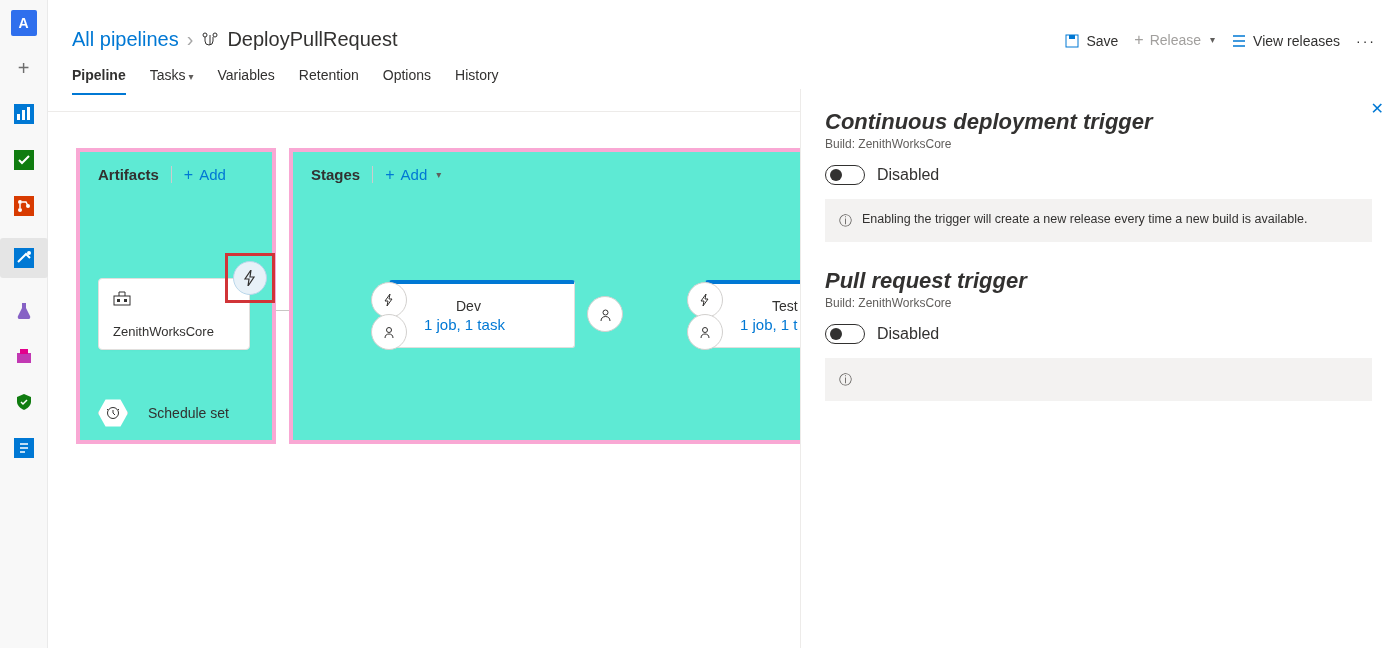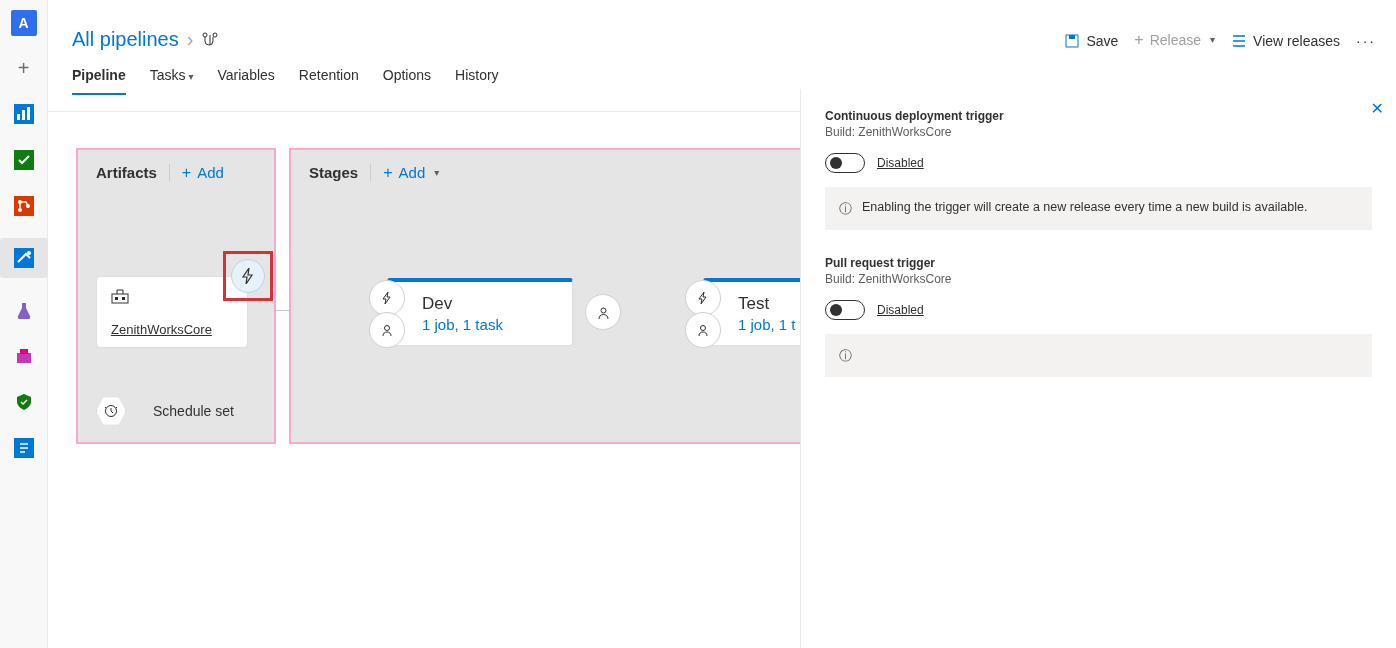--- a/index.html
+++ b/index.html
@@ -55,21 +55,21 @@
   }
   .tab { padding-bottom:10px; cursor:pointer; color:#323130;}
   .tab.active { color:#323130; font-weight:600; border-bottom:2px solid #0078d4;}
   .tab-chevron { font-size:10px; color:#605e5c; margin-left:3px;}
   
   .canvas {
     flex:1; position:relative; background:#fff; overflow:hidden;
     padding: 36px 0 0 28px;
   }
   .panel-box {
-    border:2px solid #f9a8d4; background:#e5e5e5;
+    border:4px solid #f9a8d4; background:#5eead4;
   }
   .artifacts-box {
     position:absolute; left:28px; top:36px;
     width:200px; height:296px;
   }
   .stages-box {
     position:absolute; left:241px; top:36px;
     width:540px; height:296px;
   }
   .box-header {
@@ -78,81 +78,80 @@
   }
   .add-link { display:flex; align-items:center; gap:6px; color:#0078d4; font-weight:400; cursor:pointer; border-left:1px solid #ccc; padding-left:12px;}
   .add-plus { font-size:16px; line-height:1;}
   
   .artifact-card {
     position:absolute; left:18px; top:126px;
     width:152px; height:72px; border:1px solid #e1dfdd; border-radius:4px;
     background:#fff; display:flex; flex-direction:column; justify-content:center;
     padding-left:14px; gap:18px;
     box-shadow:0 1px 2px rgba(0,0,0,0.02);
-    text-decoration:underline;
   }
   .artifact-card .title{ font-size:13px;}
   .trigger-bubble {
     position:absolute; right:-18px; top:-18px;
     width:34px; height:34px; border-radius:50%;
     background:#e8f1f8; border:1px solid #b9d6ea; display:flex; align-items:center; justify-content:center;
     color:#323130; cursor:pointer;
   }
   .trigger-highlight {
     position:absolute; right:-26px; top:-26px;
     width:50px; height:50px; border:3px solid #d13438; pointer-events:none;
   }
   .schedule {
     position:absolute; left:18px; top:246px;
-    display:flex; align-items:center; gap:27px;
+    display:flex; align-items:center; gap:20px;
   }
   .hex {
     width:30px; height:30px; display:flex; align-items:center; justify-content:center;
     background:#fff; border:1px solid #d2d0ce;
     clip-path: polygon(25% 5%, 75% 5%, 100% 50%, 75% 95%, 25% 95%, 0 50%);
     font-size:14px; color:#323130;
   }
   
   .stage-card {
     position:absolute; width:186px; height:68px;
     border:1px solid #e1dfdd; border-radius:3px;
     border-top:4px solid #0078d4; background:#fff;
     display:flex; flex-direction:column; justify-content:center;
     padding-left:34px;
   }
-  .stage-card .name{ font-size:17px;}
+  .stage-card .name{ font-size:14px;margin-left:32px;}
   .stage-card .sub { color:#0078d4; font-size:15px; margin-top:2px; cursor:pointer;}
   .stage-bubble {
     position:absolute; left:-19px; width:36px; height:36px; border-radius:50%;
     background:#fff; border:1px solid #d2d0ce; display:flex; flex-direction:column;
     align-items:center; justify-content:center; font-size:11px; gap:1px;
   }
   .stage-bubble.single { flex-direction:row;}
   .connector { position:absolute; height:1px; background:#c8c6c4;}
   
   .flyout {
     position:absolute; right:0; top:89px; 
     width:596px; bottom:0; background:#fff;
     border-left:1px solid #edebe9;
     padding: 16px 24px;
     overflow:auto;
   }
   .flyout .close {
     position:absolute; top:10px; right:12px; color:#0078d4; cursor:pointer; font-size:16px;
   }
-  .flyout h3 { font-size:12px; font-weight:600; margin:4px 0 2px 0;}
+  .flyout h3 { font-size:22px; font-weight:600; margin:4px 0 2px 0;font-style:italic;}
   .flyout .subtitle { font-size:12px; color:#605e5c; margin-bottom:14px;}
   .toggle-row { display:flex; align-items:center; gap:12px; margin-bottom:14px;}
   .toggle {
     width:40px; height:20px; border:1px solid #323130; border-radius:10px; position:relative; cursor:pointer;
   }
   .toggle .knob{
     width:12px; height:12px; border-radius:50%; background:#323130; position:absolute; top:3px; left:4px;
   }
-  .toggle-label{ font-size:12px;text-decoration:underline;}
+  .toggle-label{ font-size:16px;}
   .info-box {
     background:#f3f2f1; padding:12px 14px; font-size:12.5px; color:#323130;
     display:flex; gap:10px; align-items:flex-start; margin-bottom:26px;
     line-height:1.4;
   }
   .info-icon { color:#605e5c; font-size:13px; margin-top:1px;}
   svg { display:block; }
 </style>
 </head>
 <body>
@@ -220,20 +219,21 @@
     <div class="breadcrumb">
       <span class="crumb-link">All pipelines</span>
       <span class="crumb-sep">›</span>
       <span class="crumb-icon">
         <svg width="18" height="18" viewBox="0 0 18 18">
             <circle cx="4" cy="4" r="2" fill="none" stroke="#323130"></circle>
             <circle cx="14" cy="4" r="2" fill="none" stroke="#323130"></circle>
             <path d="M9 4v10M4 6v4a4 4 0 004 4 4 4 0 004-4V6" fill="none" stroke="#323130"></path>
           </svg>
       </span>
+      <span class="crumb-title">DeployPullRequest</span>
     </div>
     <div class="header-actions">
       <div class="header-btn">
         <svg width="16" height="16" viewBox="0 0 16 16">
             <rect x="2" y="2" width="12" height="12" fill="none" stroke="#0078d4"></rect>
             <rect x="5" y="2" width="6" height="4" fill="#0078d4"></rect>
           </svg>
         <span>Save</span>
       </div>
       <div class="header-btn disabled">

